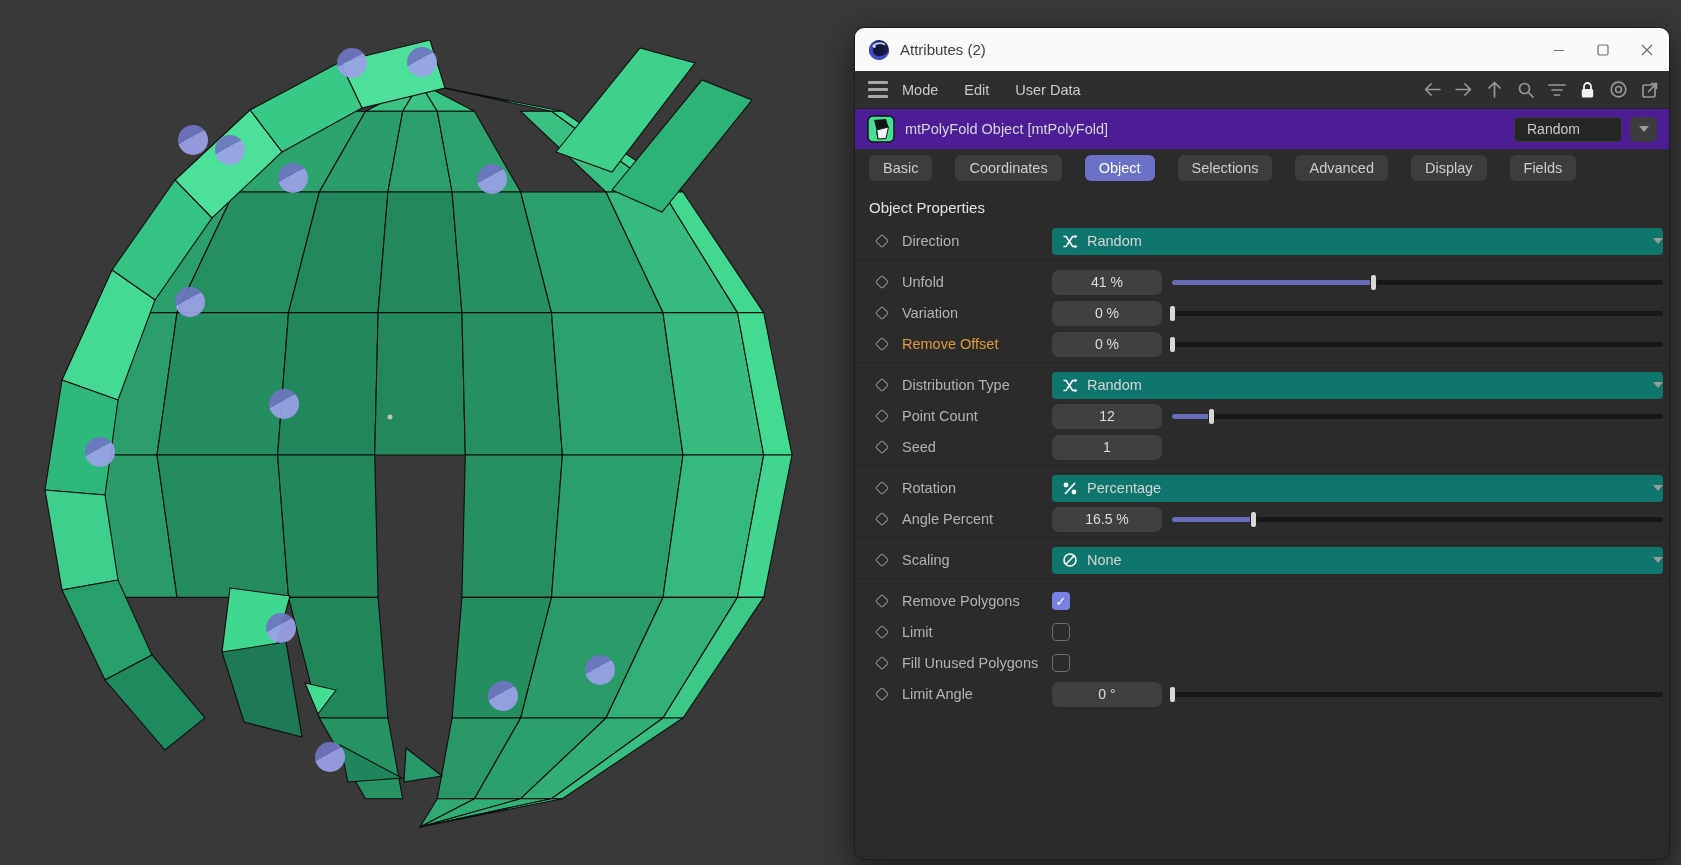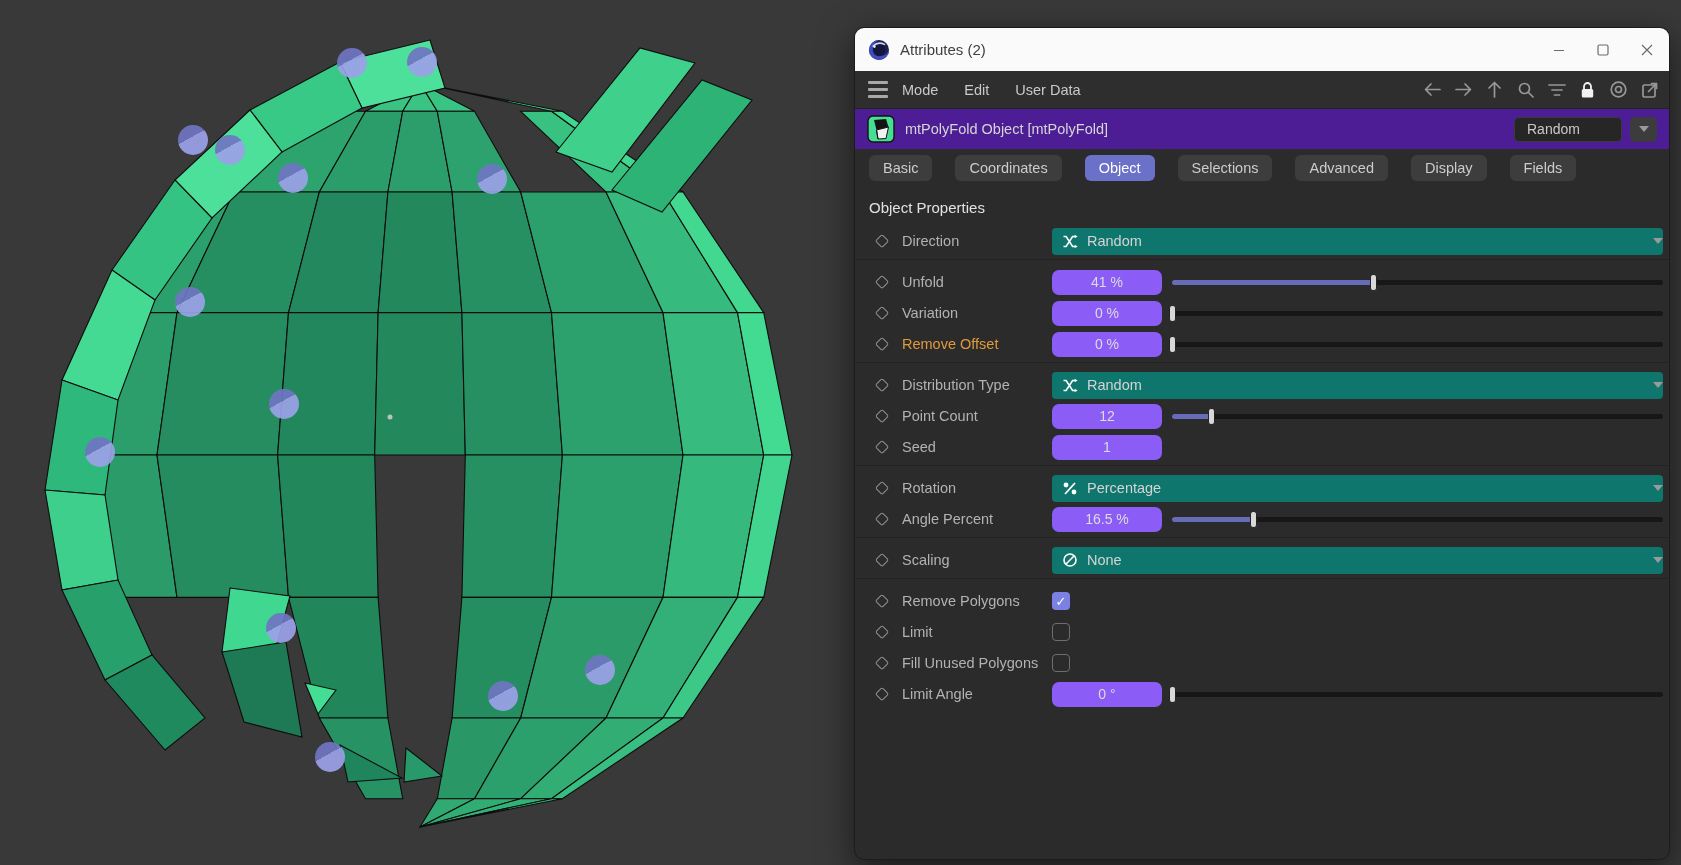--- a/index.html
+++ b/index.html
@@ -44,21 +44,21 @@
   .tab{height:26px;padding:0 14px;border-radius:6px;background:#3d3d3d;color:#cccccc;
        font-size:14.5px;display:flex;align-items:center;cursor:default;}
   .tab.active{background:#6b70c8;color:#ffffff;}
   
   .props{flex:1;padding-top:8px;}
   .section-title{color:#e2e2e2;font-size:15px;padding:4px 0 12px 14px;}
   .prow{display:flex;align-items:center;height:26px;margin-bottom:5px;padding:0 6px 0 18px;}
   .diamond{width:10px;height:10px;border:1.5px solid #909090;transform:rotate(45deg);
            border-radius:2px;margin:0 15px 0 4px;flex:none;box-sizing:border-box;}
   .plabel{width:150px;flex:none;font-size:14.5px;color:#b2b2b2;white-space:nowrap;}
-  .valbox{width:110px;height:25px;flex:none;background:#8b5cf6;border-radius:7px;
+  .valbox{width:110px;height:25px;flex:none;background:#404040;border-radius:7px;
           display:flex;align-items:center;justify-content:center;color:#dcdcdc;font-size:14px;}
   .slider{flex:1;height:25px;margin-left:10px;position:relative;display:flex;align-items:center;}
   .track{width:100%;height:5px;background:#171717;border-radius:3px;position:relative;}
   .fill{position:absolute;left:0;top:0;height:5px;border-radius:3px;background:#666cb8;}
   .handle{position:absolute;top:-6px;width:7px;height:17px;background:#d8d8d8;border-radius:3px;
           border:1px solid #232323;box-sizing:border-box;transform:translateX(-3px);}
   .dropdown{flex:1;height:27px;background:#0f766e;border-radius:4px;display:flex;
             align-items:center;padding:0 0 0 9px;cursor:default;}
   .dicon{width:17px;height:17px;margin-right:9px;display:flex;align-items:center;justify-content:center;}
   .dtext{flex:1;color:#d4d4d4;font-size:14.5px;}

